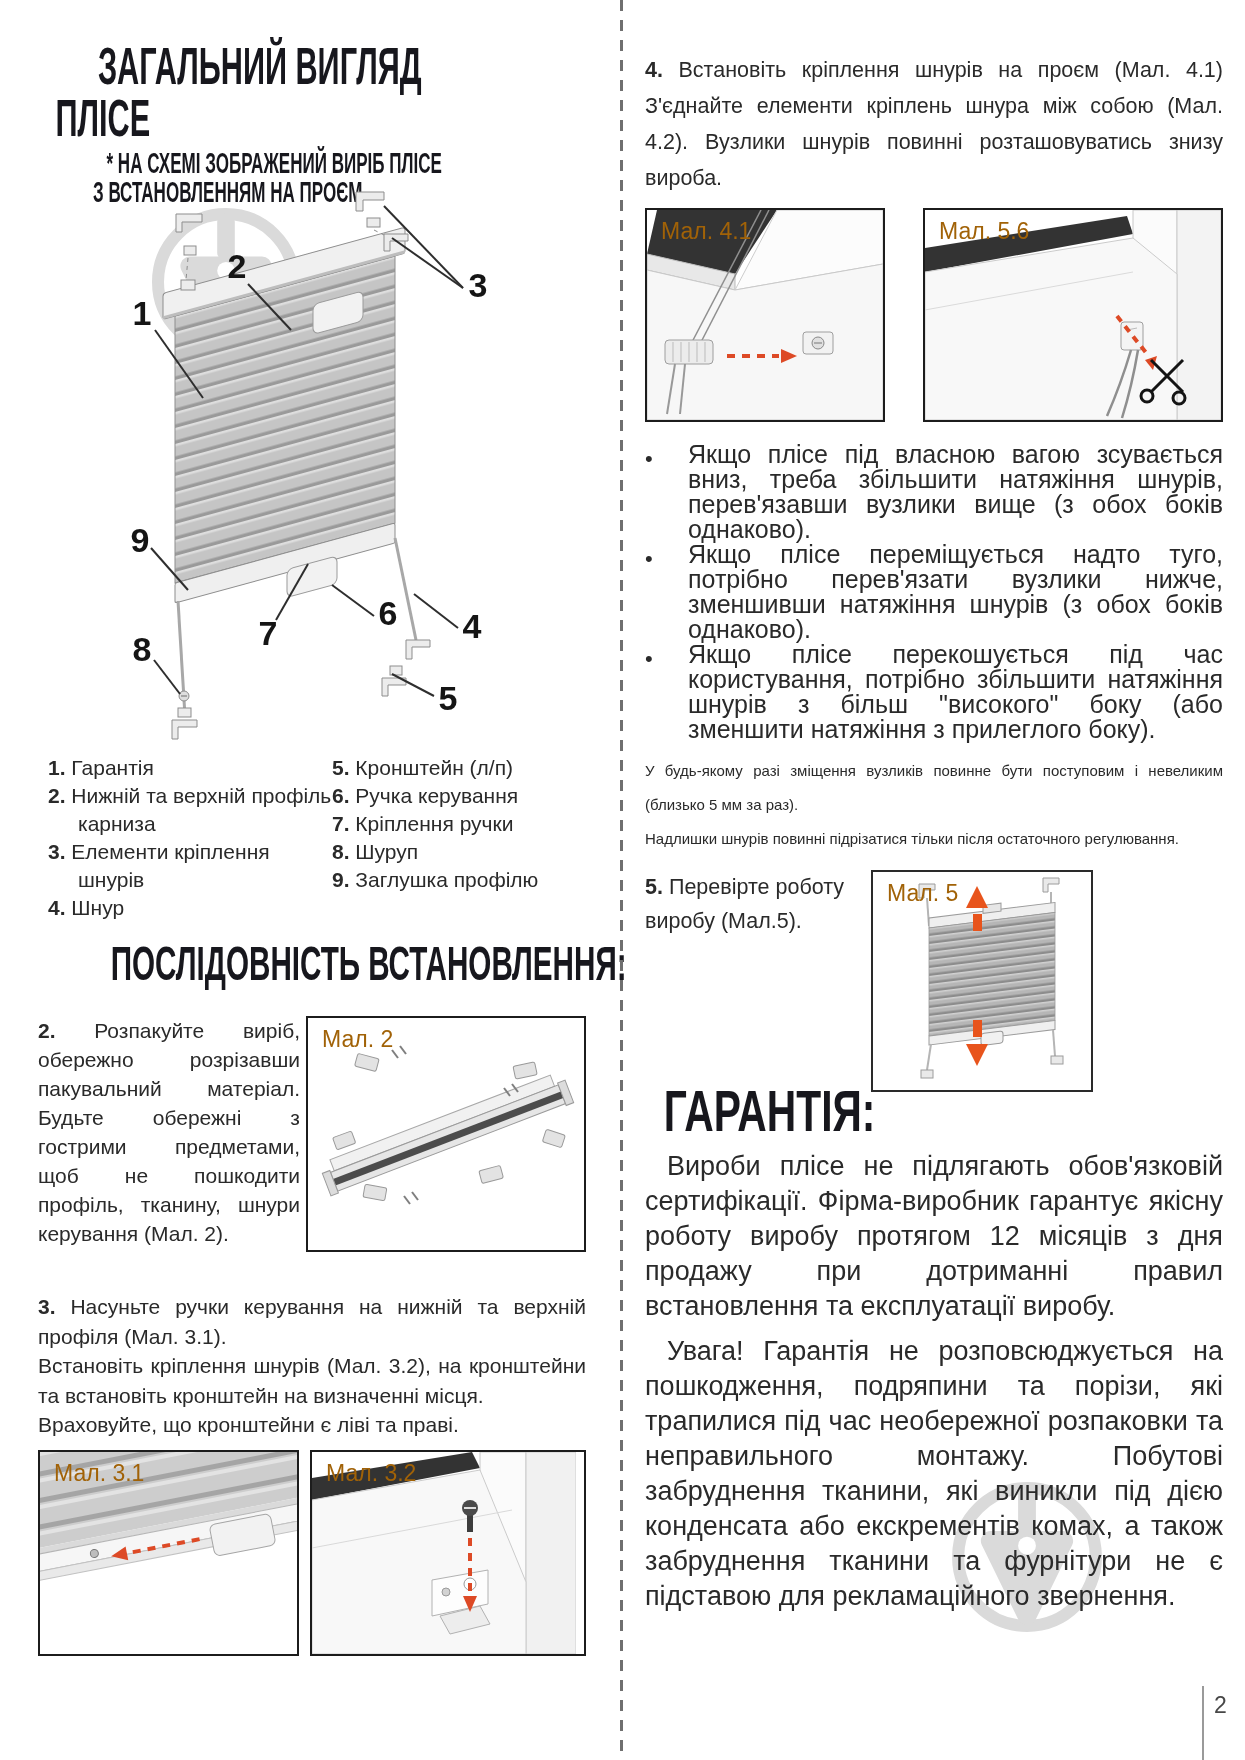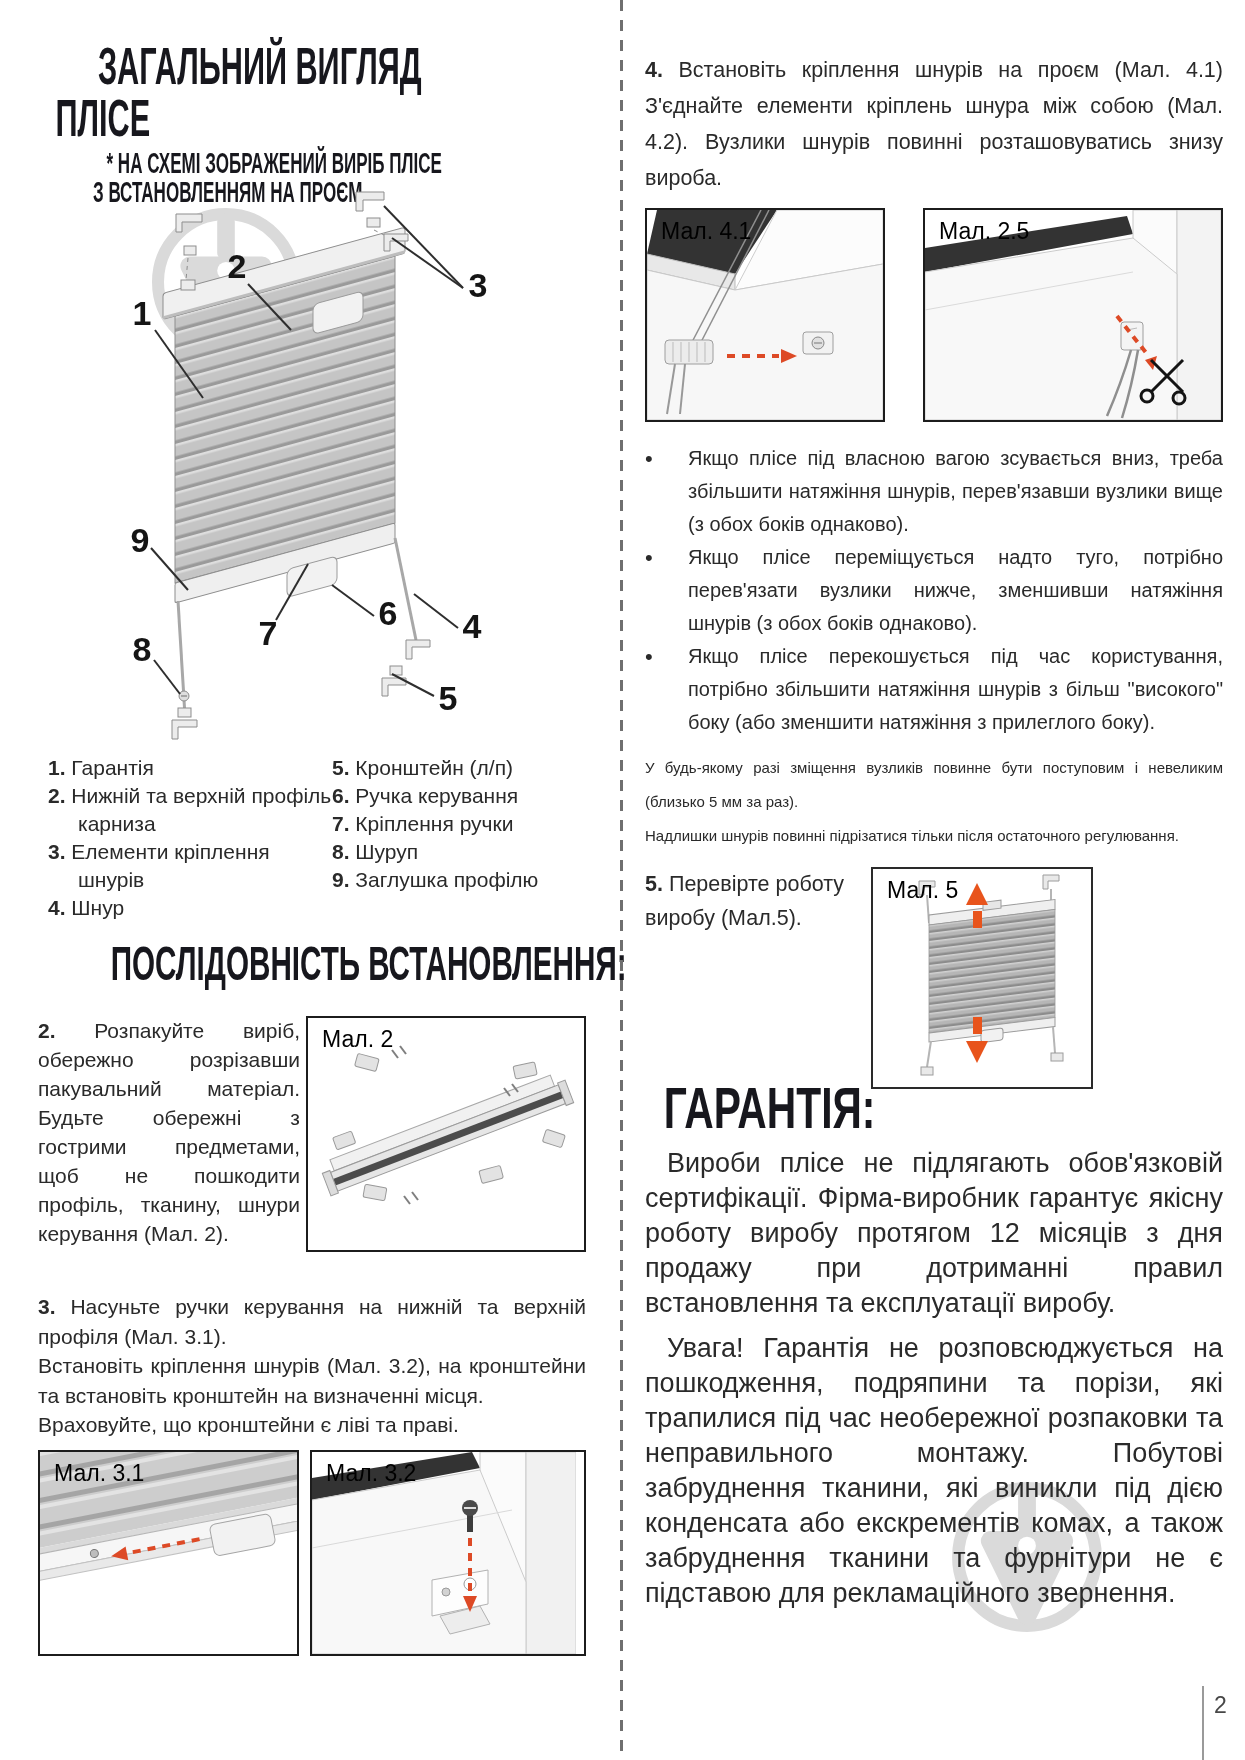--- a/index.html
+++ b/index.html
@@ -21,35 +21,35 @@
   .callout{position:absolute;transform:translate(-50%,-50%);font-size:34px;font-weight:700;color:#151515;z-index:2;}
   .legend{display:flex;margin-top:8px;padding-left:10px;}
   .legend .lcol1{width:284px;}
   .legend .lcol2{width:254px;}
   .legend-item{font-size:21px;line-height:28px;padding-left:30px;text-indent:-30px;}
   .sec-head{height:52px;margin-top:16px;}
   .sec-head .cond{font-size:38px;line-height:52px;transform:scale(0.78,1.25);}
   .step2-row{display:flex;margin-top:26px;}
   .step2-text{width:262px;line-height:29px;}
   .figbox{position:relative;background:#fff;border:2px solid #1c1c1c;box-sizing:border-box;}
-  .figlabel{position:absolute;top:8px;left:14px;font-size:23px;color:#000000;z-index:2;}
+  .figlabel{position:absolute;top:8px;left:14px;font-size:23px;color:#a16207;z-index:2;}
   .figbox svg{position:absolute;left:0;top:0;}
   .fig2{width:280px;height:236px;margin-left:6px;}
   .step3{margin-top:40px;line-height:29.5px;}
   .figs31row{display:flex;justify-content:space-between;margin-top:10px;}
   .fig31{width:261px;height:206px;}
   .fig32{width:276px;height:206px;}
   .step4{margin-top:12px;font-size:21.5px;line-height:36px;text-align:justify;}
   .figs4row{display:flex;justify-content:space-between;margin-top:12px;}
   .fig41{width:240px;height:214px;}
   .fig42{width:300px;height:214px;}
   .bullets{margin-top:20px;}
   .blt{display:flex;}
   .blt .dot{width:43px;flex:none;font-size:22px;line-height:33px;}
-  .blt .btext{flex:1;font-size:20px;line-height:33px;text-align:justify;}
+  .blt .btext{flex:1;font-size:25px;line-height:25px;text-align:justify;}
   .note{margin-top:12px;font-size:15px;line-height:34px;text-align:justify;}
   .step5row{position:relative;height:215px;margin-top:14px;}
   .step5-text{width:240px;font-size:21.5px;line-height:34px;}
   .fig5{position:absolute;right:130px;top:0;width:222px;height:222px;border:2px solid #2a2a2a;}
   .war-head{height:54px;margin-top:0;}
   .war-head .cond{font-size:48px;line-height:54px;transform:scale(0.85,1.2);}
   .war-p{margin-top:10px;font-size:27px;line-height:35px;text-align:justify;text-indent:22px;}
   .war-p1{margin-top:10px;}
   .watermark{position:absolute;z-index:0;}
   .pagenum{position:absolute;left:1202px;top:1686px;height:68px;border-left:2px solid #9a9a9a;
@@ -303,21 +303,21 @@
             <polygon points="134,139 150,146 134,153" fill="#dd4a26"></polygon>
           </g>
           <g>
             <rect x="156" y="122" width="30" height="22" rx="3" fill="#f2f2f2" stroke="#9e9e9e"></rect>
             <circle cx="171" cy="133" r="6" fill="#e0e0e0" stroke="#888888"></circle>
             <line x1="167" y1="133" x2="175" y2="133" stroke="#777777"></line>
           </g>
         </svg>
       </div>
       <div class="figbox fig42">
-        <span class="figlabel">Мал. 2.5</span>
+        <span class="figlabel">Мал. 5.6</span>
         <svg width="296" height="210" viewBox="0 0 296 210">
           <polygon points="0,38 202,6 208,24 0,62" fill="#333333"></polygon>
           <polygon points="208,0 252,0 252,210 208,210" fill="#fbfbfb" stroke="#c8c8c8"></polygon>
           <rect x="252" y="0" width="44" height="210" fill="#f3f3f3" stroke="#cccccc"></rect>
           <polygon points="0,62 208,28 252,64 252,210 0,210" fill="#f8f8f8" stroke="#cbcbcb"></polygon>
           <line x1="0" y1="100" x2="208" y2="62" stroke="#dadada"></line>
           <g>
             <rect x="196" y="112" width="22" height="28" rx="3" fill="#f4f4f4" stroke="#9e9e9e"></rect>
             <line x1="202" y1="120" x2="212" y2="118" stroke="#bbbbbb"></line>
           </g>

